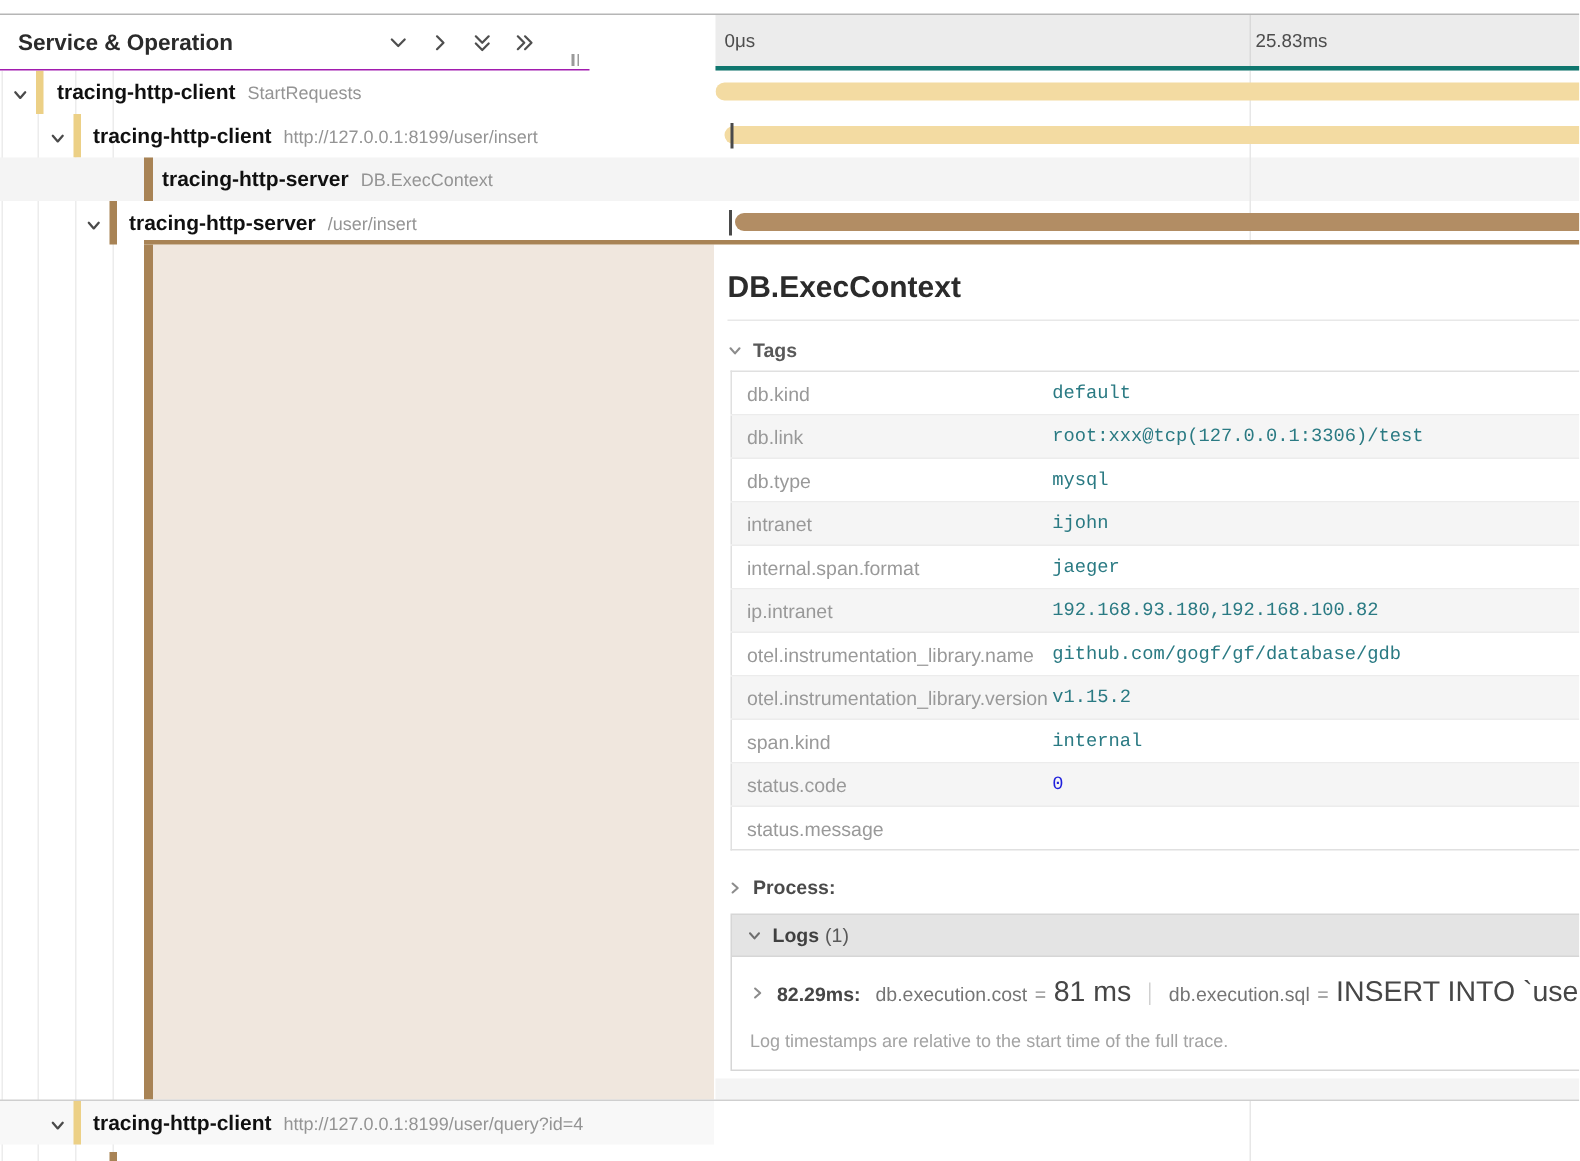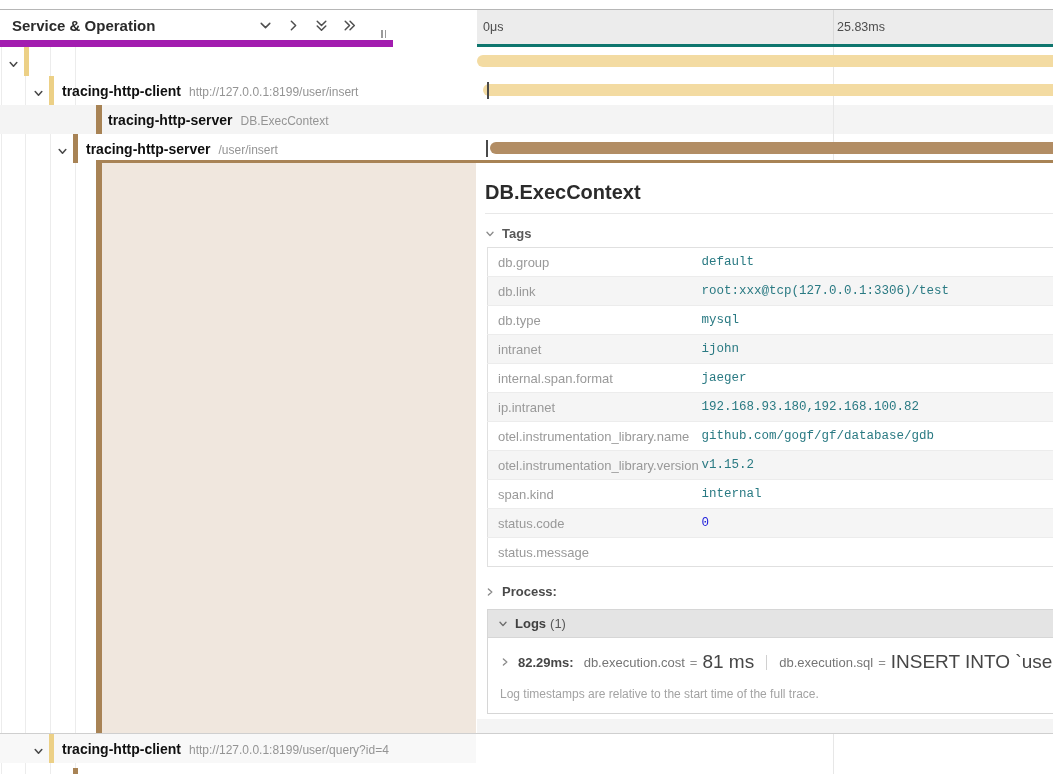--- a/index.html
+++ b/index.html
@@ -11,21 +11,21 @@
   }
   
   .guide { position:absolute; top:47px; bottom:0; width:1px; background:#ececec; z-index:0; }
   .top-strip { position:absolute; top:0; left:0; right:0; height:10px; background:#fff; border-bottom:1px solid #b6b6b6; z-index:4; }
   .detail-bottom-border { position:absolute; top:733px; left:0; right:0; height:1px; background:#cfcfcf; z-index:3; }
 
   
   .hdr { position:absolute; top:10px; left:0; right:0; height:37px; z-index:4; }
   .hdr-left {
     position:absolute; left:0; top:0; width:393px; height:100%; background:#fff;
-    border-bottom:7px solid #a21caf; display:flex; align-items:center; padding:0 22px 0 12px;
+    border-bottom:1px solid #a21caf; display:flex; align-items:center; padding:0 22px 0 12px;
   }
   .hdr-title { font-size:15px; font-weight:700; color:#2b2b2b; flex:0 0 auto; }
   .hdr-spacer { flex:1; }
   .hdr-icons { display:flex; align-items:center; gap:12px; margin-right:14px; }
   .icon-btn { width:16px; height:16px; display:flex; align-items:center; justify-content:center; cursor:pointer; }
   .icon-btn svg { stroke:#4f4f4f; fill:none; stroke-width:1.4; stroke-linecap:round; stroke-linejoin:round; }
   .grip { position:absolute; right:7px; bottom:2px; display:flex; gap:2px; }
   .grip i { display:block; width:1.5px; height:8px; background:#9a9a9a; }
   .hdr-ruler {
     position:absolute; left:477px; right:0; top:0; height:100%;
@@ -161,20 +161,23 @@
     <div class="vgrid"></div>
 
     <div class="srow">
       <div class="cell-l">
         <span class="tree-toggle" style="left:8px">
           <svg width="11" height="11" viewBox="0 0 10 10">
               <path d="M2 3.2 L5 6.6 L8 3.2"></path>
             </svg>
         </span>
         <i class="cbar client" style="left:24px"></i>
+        <span class="names" style="left:38px">
+          <span class="svc">tracing-http-client</span><span class="op">StartRequests</span>
+        </span>
       </div>
       <div class="cell-r">
         <i class="bar client" style="left:0;right:-10px"></i>
       </div>
     </div>
 
     <div class="srow">
       <div class="cell-l">
         <span class="tree-toggle" style="left:33px">
           <svg width="11" height="11" viewBox="0 0 10 10">
@@ -238,21 +241,21 @@
         <span class="acc-label">Tags</span>
       </div>
 
       <table class="tags">
         <colgroup>
             <col class="ck">
             <col>
           </colgroup>
         <tbody>
           <tr>
-              <td class="k">db.group</td>
+              <td class="k">db.kind</td>
               <td class="v">default</td>
             </tr>
           <tr>
               <td class="k">db.link</td>
               <td class="v">root:xxx@tcp(127.0.0.1:3306)/test</td>
             </tr>
           <tr>
               <td class="k">db.type</td>
               <td class="v">mysql</td>
             </tr>

